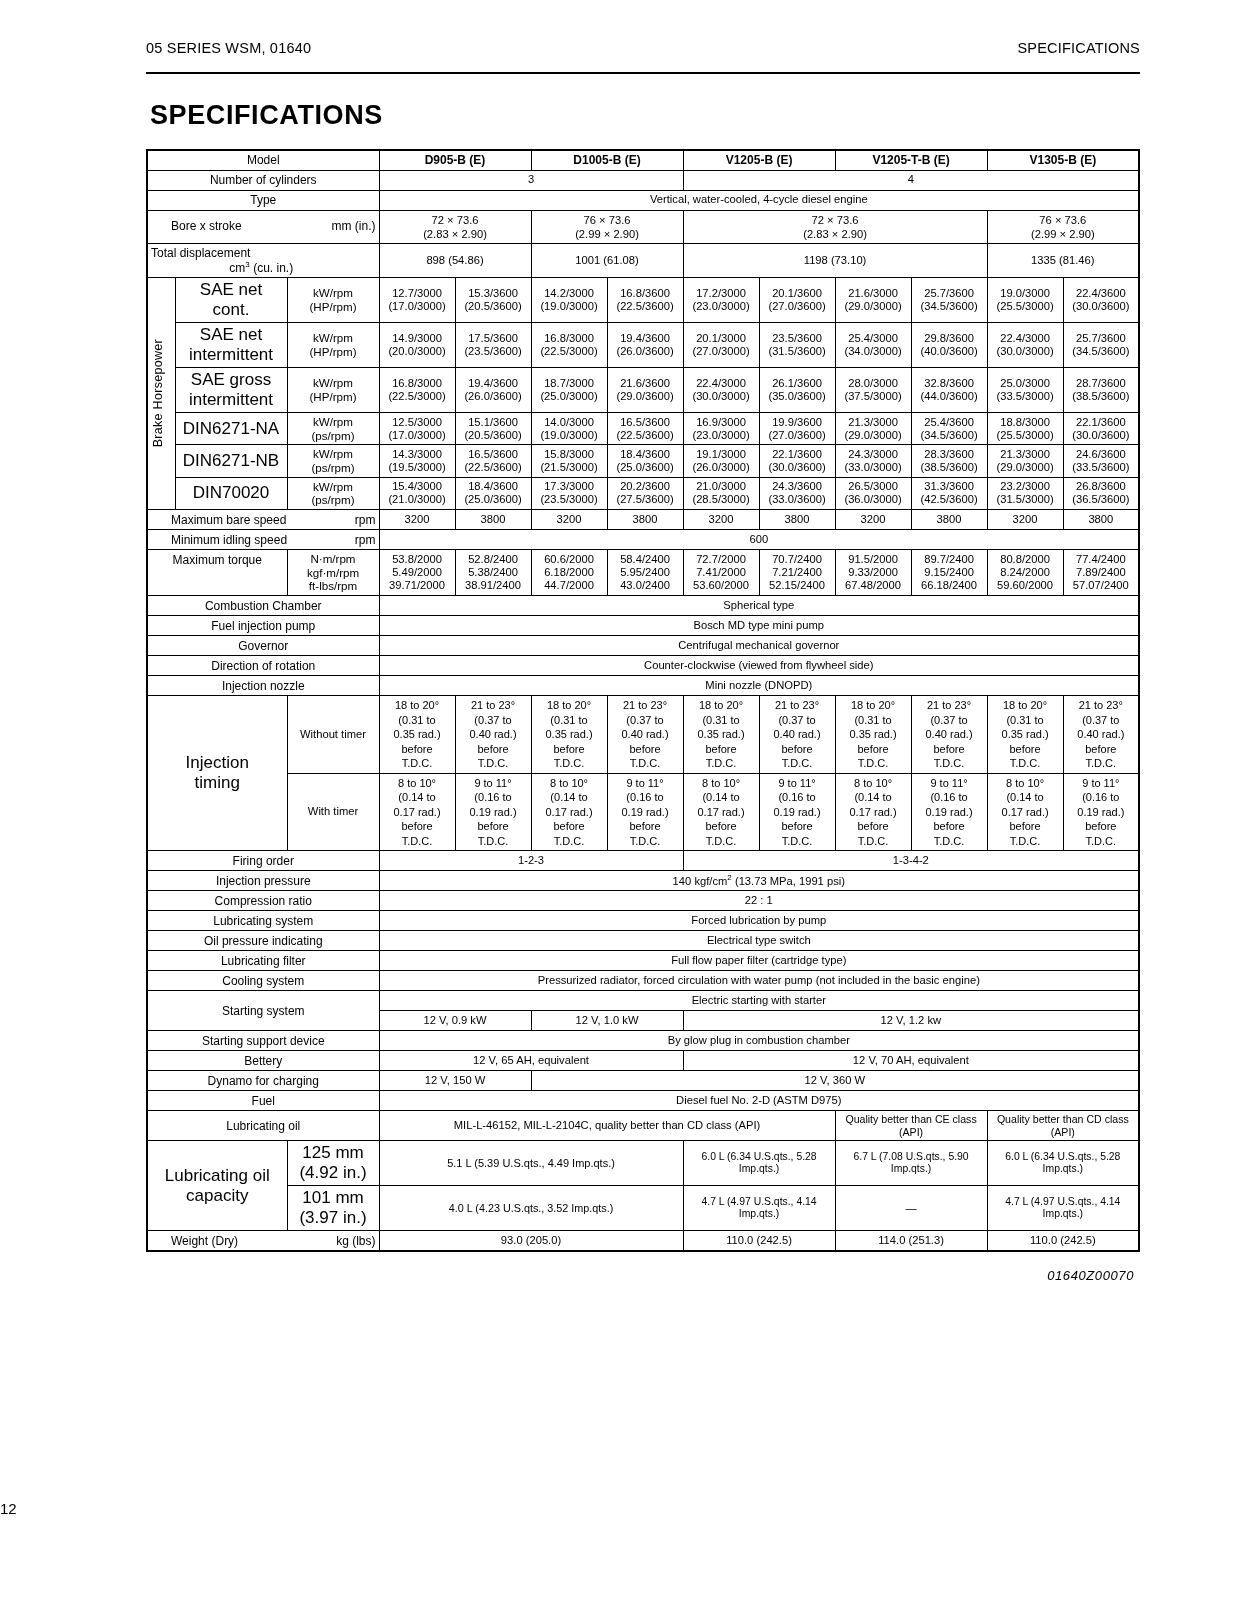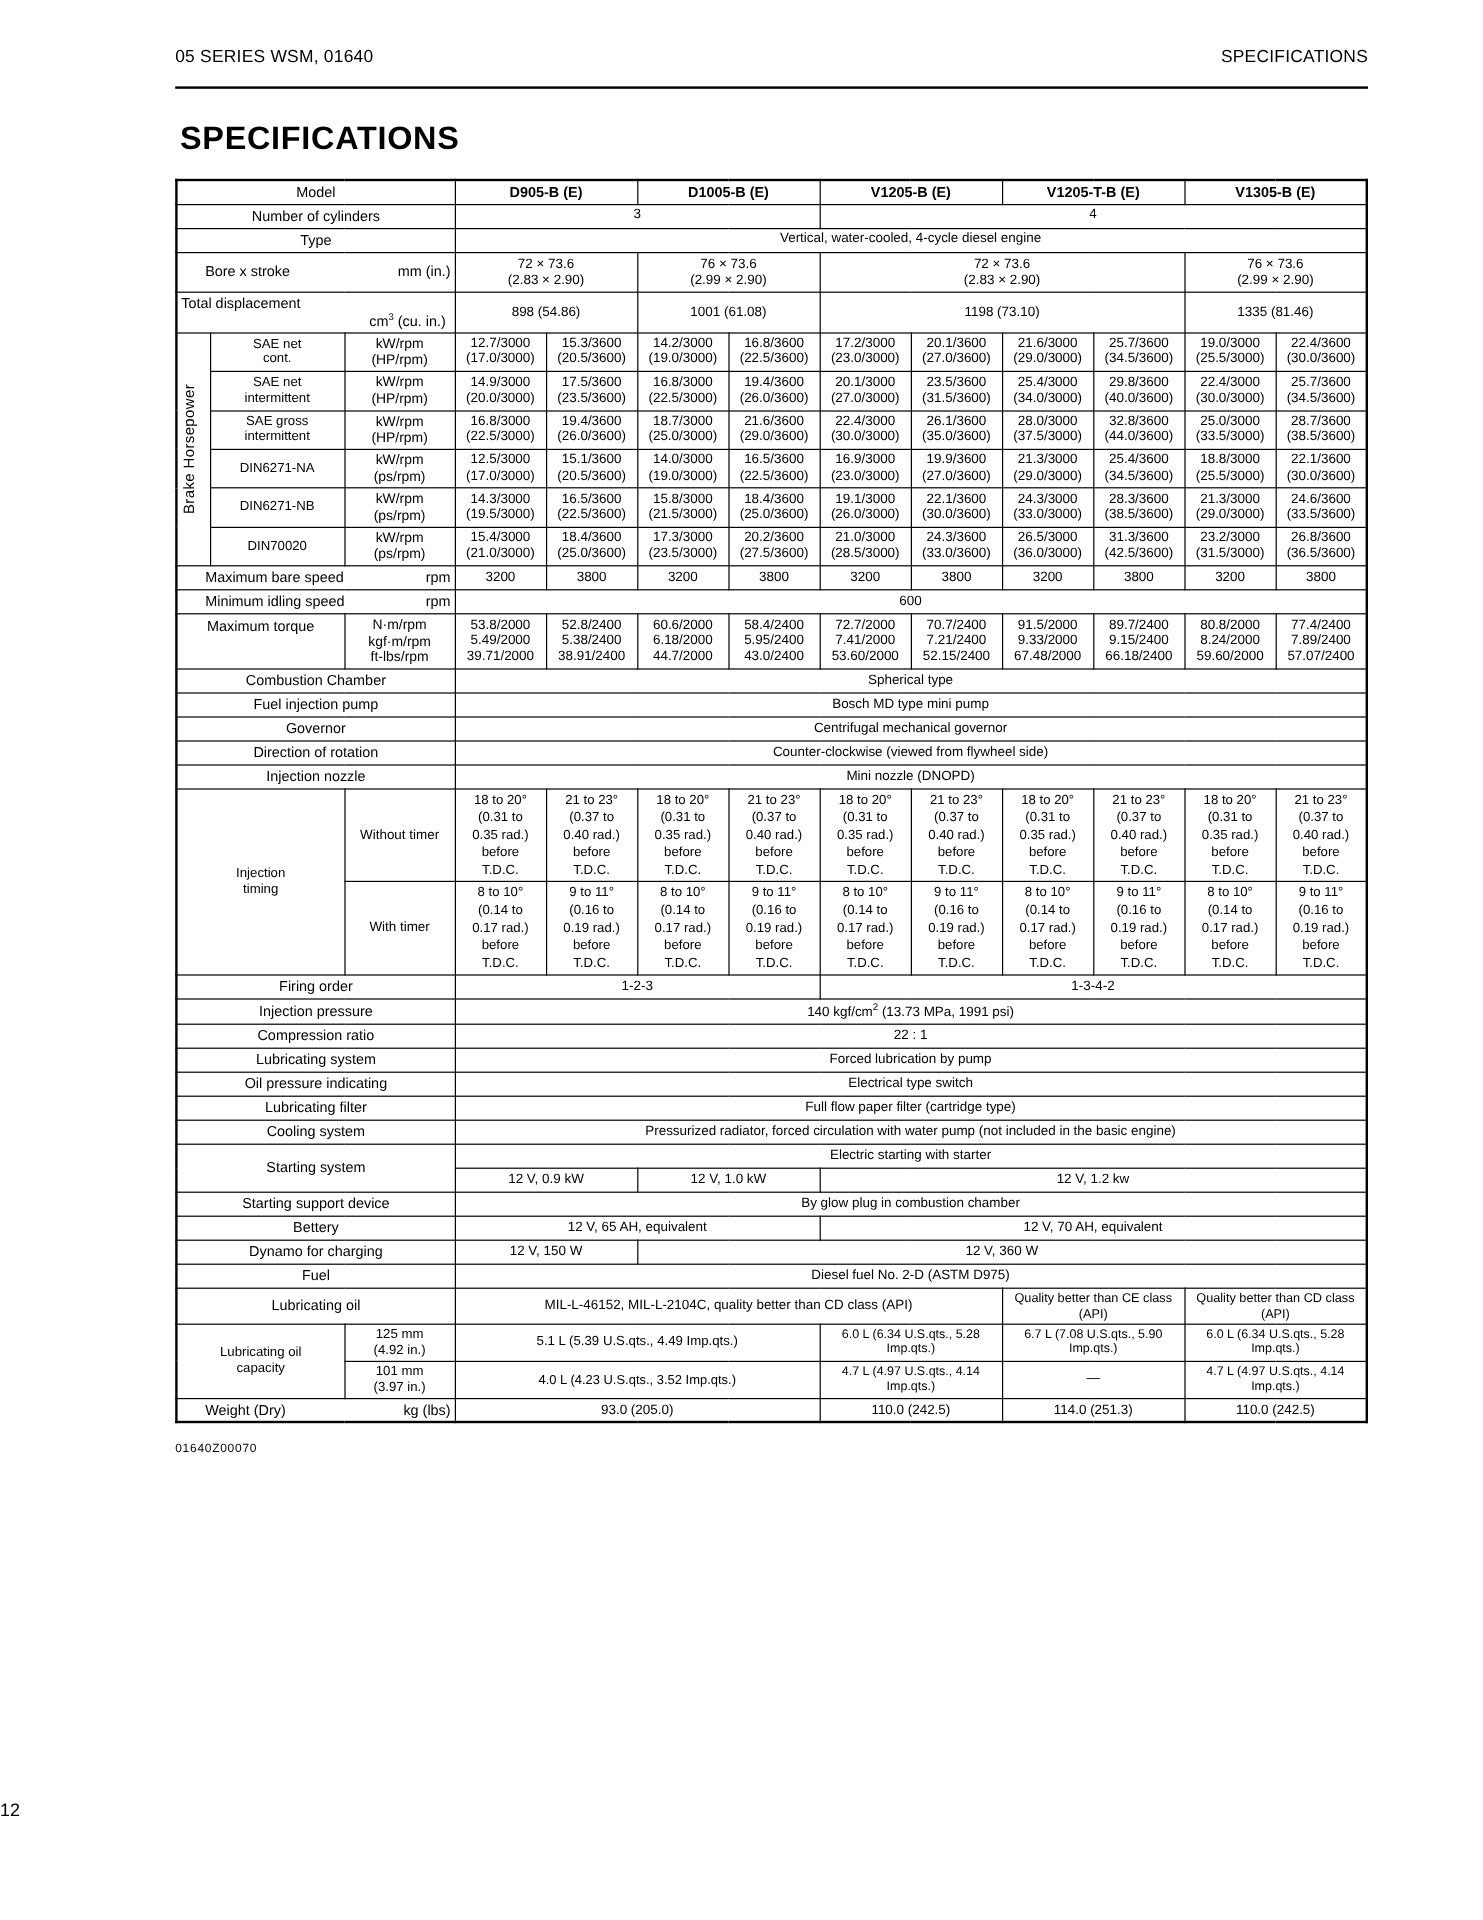--- a/index.html
+++ b/index.html
@@ -52,21 +52,21 @@
     height: 20px;
   }
   td.lbl {
     text-align: left;
     padding-left: 7px;
     font-size: 12px;
   }
   td.lbl2 {
     text-align: left;
     padding-left: 6px;
-    font-size: 11px;
+    font-size: 17px;
   }
   td.unit {
     text-align: right;
     padding-right: 6px;
     font-size: 11.6px;
   }
   .outer { border: 2px solid #000; }
   .hdr-model { font-weight: bold; font-size: 12px; }
   .two-line { line-height: 1.25; }
 
@@ -90,23 +90,24 @@
   td.vertcell { width: 28px; padding: 0; }
 
   .timing-cell {
     font-size: 11px;
     line-height: 1.32;
     padding: 3px 1px;
   }
   .sub { font-size: 8px; vertical-align: super; }
 
   .figcode {
-    text-align: left;
+    text-align: right;
     width: 994px;
-    font-size: 10px;
+    font-style: italic;
+    font-size: 13px;
     letter-spacing: .6px;
     margin-top: 16px;
     padding-right: 6px;
   }
   .pagenum {
     position: absolute;
     left: 0; right: 0;
     top: 1500px;
     font-size: 15px;
   }
@@ -183,21 +184,21 @@
       </td>
       <td colspan="2" class="two-line">
         <div>76 × 73.6</div>
         <div>(2.99 × 2.90)</div>
       </td>
     </tr>
 
     <tr>
       <td class="lbl" colspan="3">
         <div style="text-align:left">Total displacement</div>
-        <div style="text-align:right;padding-right:4px"><span>cm</span><span class="sub">3</span><span> (cu. in.)</span></div>
+        <div style="padding-right:4px"><span>cm</span><span class="sub">3</span><span> (cu. in.)</span></div>
       </td>
       <td colspan="2">898 (54.86)</td>
       <td colspan="2">1001 (61.08)</td>
       <td colspan="4">1198 (73.10)</td>
       <td colspan="2">1335 (81.46)</td>
     </tr>
 
     <tr>
       <td class="vertcell" rowspan="6">
         <div class="vert">Brake Horsepower</div>

